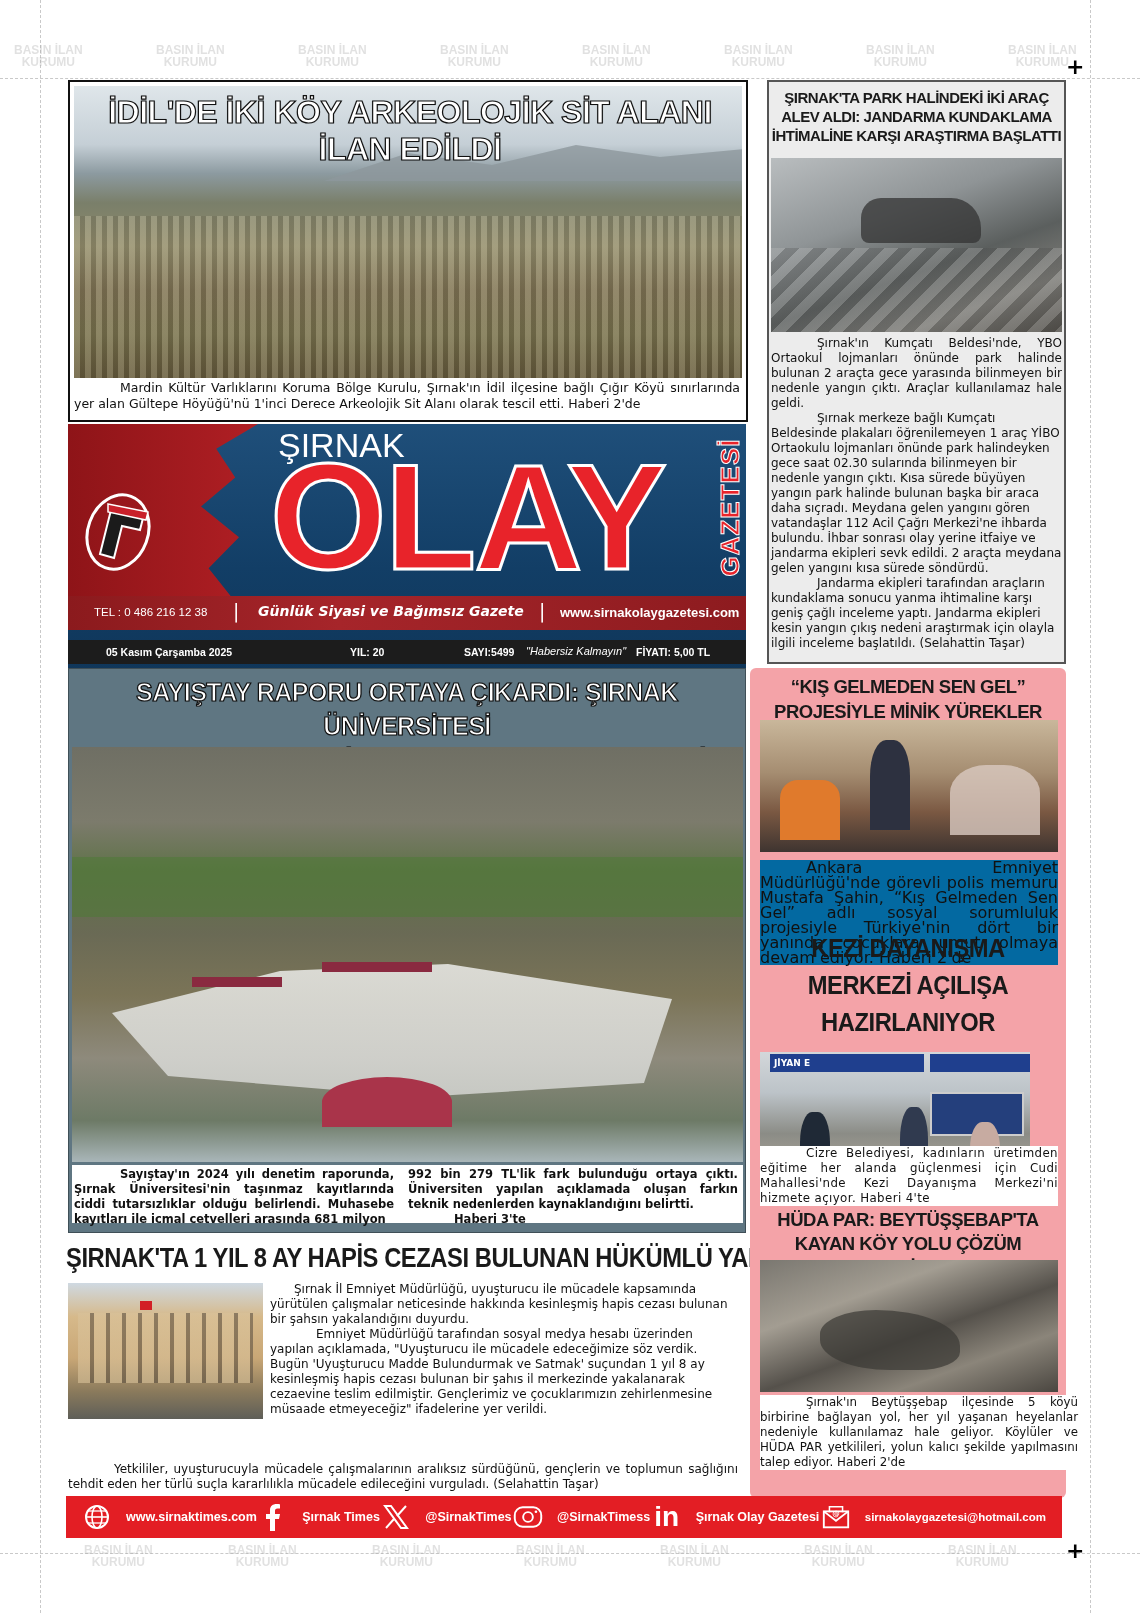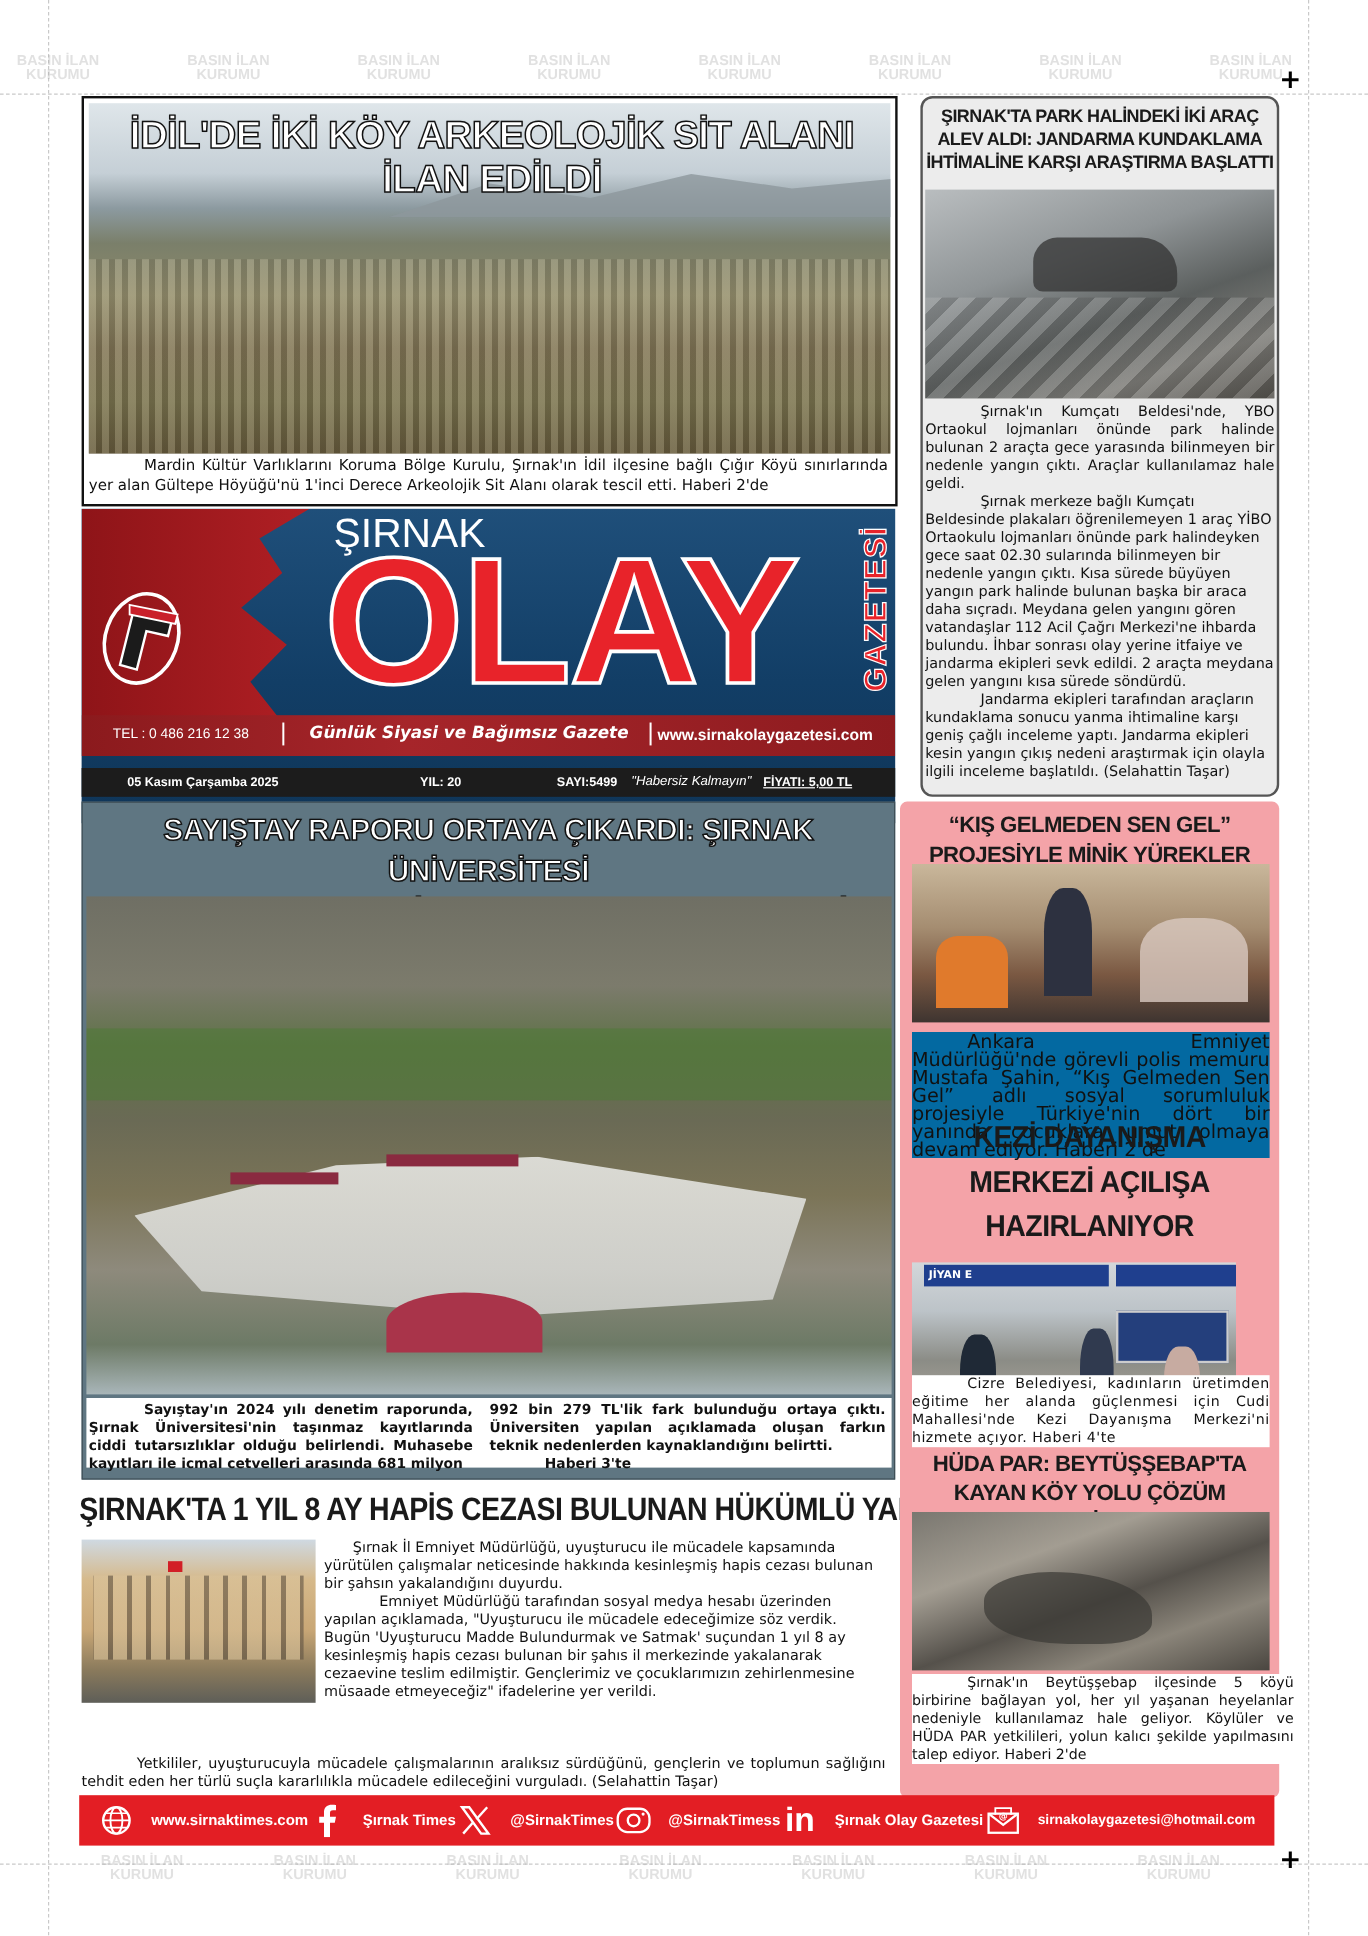--- a/index.html
+++ b/index.html
@@ -51,21 +51,21 @@
 
 <div class="box" style="left:68px;top:80px;width:680px;height:342px;border:2px solid #111;background:#fff;">
   <div class="photo" style="left:4px;top:4px;width:668px;height:292px;background:linear-gradient(180deg,#dfe6ea 0%,#c5cfd6 20%,#8c9aa0 30%,#7a7f6a 40%,#8e8a6a 55%,#776c4f 70%,#6f6a47 85%,#5a5034 100%);">
     <div style="position:absolute;left:250px;top:55px;width:420px;height:40px;background:#8d979c;clip-path:polygon(0 100%,20% 30%,40% 60%,60% 10%,80% 40%,100% 20%,100% 100%);opacity:.8;"></div>
     <div style="position:absolute;left:0;top:130px;width:668px;height:162px;background:repeating-linear-gradient(90deg,rgba(230,220,190,.25) 0 6px,rgba(90,80,60,.2) 6px 11px);"></div>
   </div>
   <div class="headline outline-title" style="position:absolute;left:8px;top:12px;width:664px;text-align:center;font-size:32px;">İDİL'DE İKİ KÖY ARKEOLOJİK SİT ALANI İLAN EDİLDİ</div>
   <div class="body-text indent" style="position:absolute;left:4px;top:298px;width:666px;font-size:12.5px;line-height:16px;">Mardin Kültür Varlıklarını Koruma Bölge Kurulu, Şırnak'ın İdil ilçesine bağlı Çığır Köyü sınırlarında yer alan Gültepe Höyüğü'nü 1'inci Derece Arkeolojik Sit Alanı olarak tescil etti. Haberi 2'de</div>
 </div>
 
-<div class="box" style="left:767px;top:80px;width:299px;height:584px;border:2px solid #555;border-radius:10px;background:#ececec;text-decoration:underline;">
+<div class="box" style="left:767px;top:80px;width:299px;height:584px;border:2px solid #555;border-radius:0;background:#ececec;text-decoration:underline;">
   <div class="headline" style="position:absolute;left:2px;top:6px;width:291px;text-align:center;font-size:15px;line-height:19px;color:#1a1a1a;">ŞIRNAK'TA PARK HALİNDEKİ İKİ ARAÇ ALEV ALDI: JANDARMA KUNDAKLAMA İHTİMALİNE KARŞI ARAŞTIRMA BAŞLATTI</div>
   <div class="photo" style="left:2px;top:76px;width:291px;height:174px;background:linear-gradient(160deg,#b9bdbf 0%,#8f9496 35%,#5b5f5e 60%,#7e7d78 80%,#4d4a44 100%);">
     <div style="position:absolute;left:0;top:90px;width:291px;height:84px;background:repeating-linear-gradient(135deg,rgba(200,200,200,.25) 0 10px,rgba(70,70,70,.25) 10px 20px);"></div>
     <div style="position:absolute;left:90px;top:40px;width:120px;height:45px;background:#333;border-radius:20px 30px 8px 8px;opacity:.75;"></div>
   </div>
   <div style="position:absolute;left:2px;top:254px;width:291px;">
     <p class="body-text indent" style="margin:0;">Şırnak'ın Kumçatı Beldesi'nde, YBO Ortaokul lojmanları önünde park halinde bulunan 2 araçta gece yarasında bilinmeyen bir nedenle yangın çıktı. Araçlar kullanılamaz hale geldi.</p>
     <p class="body-text indent" style="margin:0;text-align:left;">Şırnak merkeze bağlı Kumçatı Beldesinde plakaları öğrenilemeyen 1 araç YİBO Ortaokulu lojmanları önünde park halindeyken gece saat 02.30 sularında bilinmeyen bir nedenle yangın çıktı. Kısa sürede büyüyen yangın park halinde bulunan başka bir araca daha sıçradı. Meydana gelen yangını gören vatandaşlar 112 Acil Çağrı Merkezi'ne ihbarda bulundu. İhbar sonrası olay yerine itfaiye ve jandarma ekipleri sevk edildi. 2 araçta meydana gelen yangını kısa sürede söndürdü.</p>
     <p class="body-text indent" style="margin:0;text-align:left;">Jandarma ekipleri tarafından araçların kundaklama sonucu yanma ihtimaline karşı geniş çağlı inceleme yaptı. Jandarma ekipleri kesin yangın çıkış nedeni araştırmak için olayla ilgili inceleme başlatıldı. (Selahattin Taşar)</p>
   </div>
@@ -81,30 +81,30 @@
   <div style="position:absolute;left:210px;top:2px;font-family:'Liberation Sans',sans-serif;font-size:34px;color:#fff;font-weight:normal;letter-spacing:0;">ŞIRNAK</div>
   <div style="position:absolute;left:202px;top:18px;font-family:'Liberation Sans',sans-serif;font-weight:bold;font-size:150px;line-height:150px;color:#e8232a;-webkit-text-stroke:3px #fff;letter-spacing:-2px;">OLAY</div>
   <div style="position:absolute;left:646px;top:2px;width:32px;height:168px;">
     <div style="position:absolute;left:-68px;top:66px;width:168px;text-align:center;transform:rotate(-90deg);font-family:'Liberation Sans',sans-serif;font-weight:bold;font-size:26px;color:#e8232a;-webkit-text-stroke:1px #fff;letter-spacing:1px;">GAZETESİ</div>
   </div>
   <div class="mast-strip">
     <span style="position:absolute;left:26px;top:10px;font-family:'Liberation Sans',sans-serif;font-size:11.5px;color:#fff;">TEL : 0 486 216 12 38</span>
     <span style="position:absolute;left:165px;top:4px;font-size:19px;color:#fff;">|</span>
     <span style="position:absolute;left:190px;top:7px;font-family:'DejaVu Sans',sans-serif;font-size:14px;color:#fff;font-style:italic;font-weight:bold;">Günlük Siyasi ve Bağımsız Gazete</span>
     <span style="position:absolute;left:471px;top:4px;font-size:19px;color:#fff;">|</span>
-    <span style="position:absolute;left:480px;top:9px;font-family:'Liberation Sans',sans-serif;font-size:13px;color:#fff;font-weight:bold;">www.sirnakolaygazetesi.com</span>
+    <span style="position:absolute;left:492px;top:9px;font-family:'Liberation Sans',sans-serif;font-size:13px;color:#fff;font-weight:bold;">www.sirnakolaygazetesi.com</span>
   </div>
 </div>
 
 <div class="box" style="left:68px;top:640px;width:678px;height:24px;background:#1c1c1c;color:#fff;font-family:'Liberation Sans',sans-serif;font-size:10.5px;font-weight:bold;">
   <span style="position:absolute;left:38px;top:6px;">05 Kasım Çarşamba 2025</span>
   <span style="position:absolute;left:282px;top:6px;">YIL: 20</span>
   <span style="position:absolute;left:396px;top:6px;">SAYI:5499</span>
   <span style="position:absolute;left:458px;top:5px;font-weight:normal;font-style:italic;font-size:11px;">"Habersiz Kalmayın"</span>
-  <span style="position:absolute;left:568px;top:6px;text-decoration:underline;">FİYATI: 5,00 TL</span>
+  <span style="position:absolute;left:568px;top:6px;">FİYATI: 5,00 TL</span>
 </div>
 
 <div class="box" style="left:68px;top:668px;width:678px;height:565px;background:#5f7682;border:1px solid #3f4f57;">
   <div class="headline outline-title" style="position:absolute;left:4px;top:6px;width:668px;text-align:center;font-size:25px;line-height:34px;">
     <div>SAYIŞTAY RAPORU ORTAYA ÇIKARDI: ŞIRNAK ÜNİVERSİTESİ</div>
     <div>KAYITLARINDA 681 MİLYONLUK TUTARSIZLIK TESPİT EDİLDİ</div>
   </div>
   <div class="photo" style="left:3px;top:78px;width:671px;height:415px;background:linear-gradient(180deg,#6f6f64 0%,#7c7b6c 18%,#5f7248 30%,#6a6a55 45%,#7b7457 60%,#8e8a7c 75%,#6d7a66 90%,#a9b6b9 100%);">
     <div style="position:absolute;left:0;top:110px;width:671px;height:60px;background:#4f7a36;opacity:.55;"></div>
     <div style="position:absolute;left:40px;top:210px;width:560px;height:140px;background:linear-gradient(180deg,#e7e7e3,#cfd0cc);clip-path:polygon(0 40%,30% 10%,60% 5%,100% 30%,95% 90%,55% 100%,10% 85%);opacity:.9;"></div>

